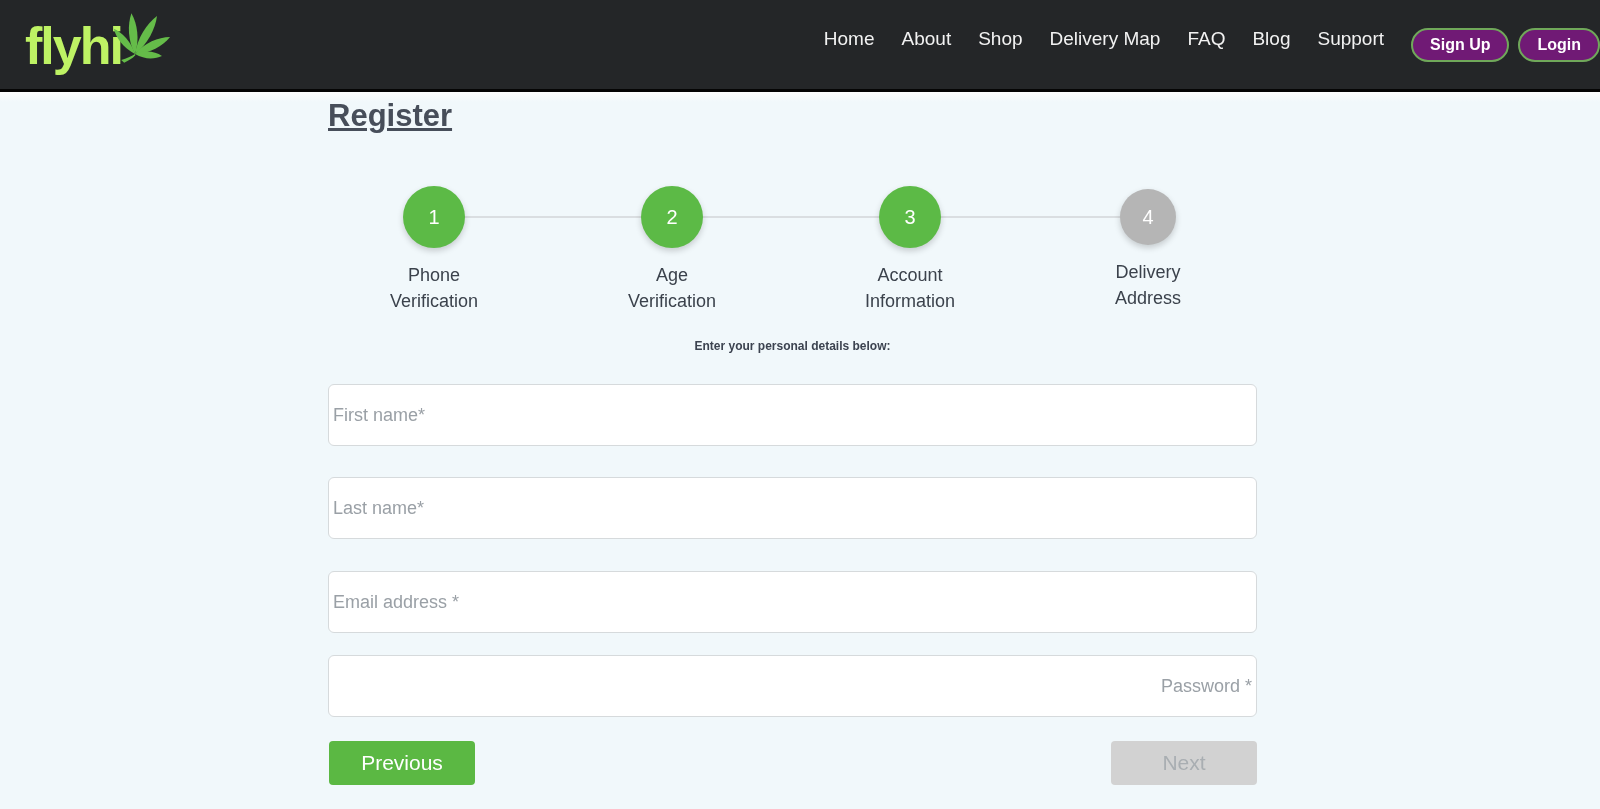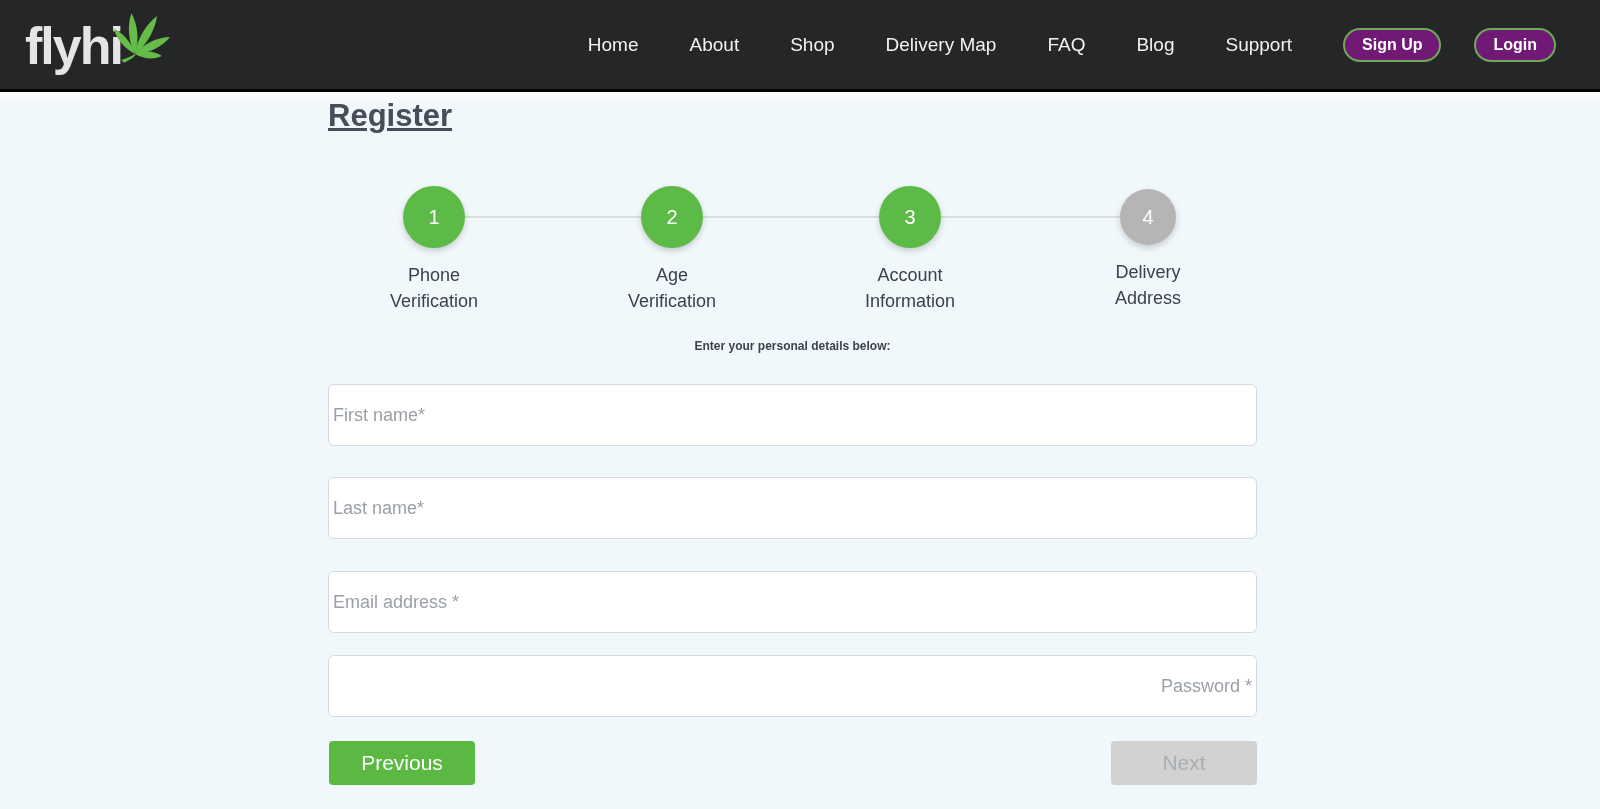--- a/index.html
+++ b/index.html
@@ -21,28 +21,28 @@
   .header-glow {
     position:absolute; left:0; top:92px; width:1600px; height:10px;
     background:linear-gradient(#fdfefe, #f1f8fb);
   }
   .brand {
     position:absolute; left:25px; top:14px; width:170px; height:70px;
     cursor:pointer;
   }
   .brand-text {
     position:absolute; left:0; top:6px;
-    font-size:52px; font-weight:bold; color:#e5e5e5;
+    font-size:52px; font-weight:bold; color:#bef264;
     letter-spacing:-2px; line-height:1;
   }
   .leaf {
     position:absolute; left:84px; top:-12px; width:88px; height:62px;
   }
 
-  .nav { display:flex; align-items:center; margin-left:auto; gap:51px; padding-right:44px; }
+  .nav { display:flex; align-items:flex-start; margin-left:auto; gap:27px; }
   .nav-link {
     color:#f2f2f2; font-size:19px; text-decoration:none; cursor:pointer;
     white-space:nowrap;
   }
   .nav-btn {
     border-radius:18px; border:2px solid #70a85a;
     background:#701a75; color:#ffffff;
     font-family:inherit; font-size:16px; font-weight:bold;
     padding:6px 17px; cursor:pointer; white-space:nowrap;
   }

